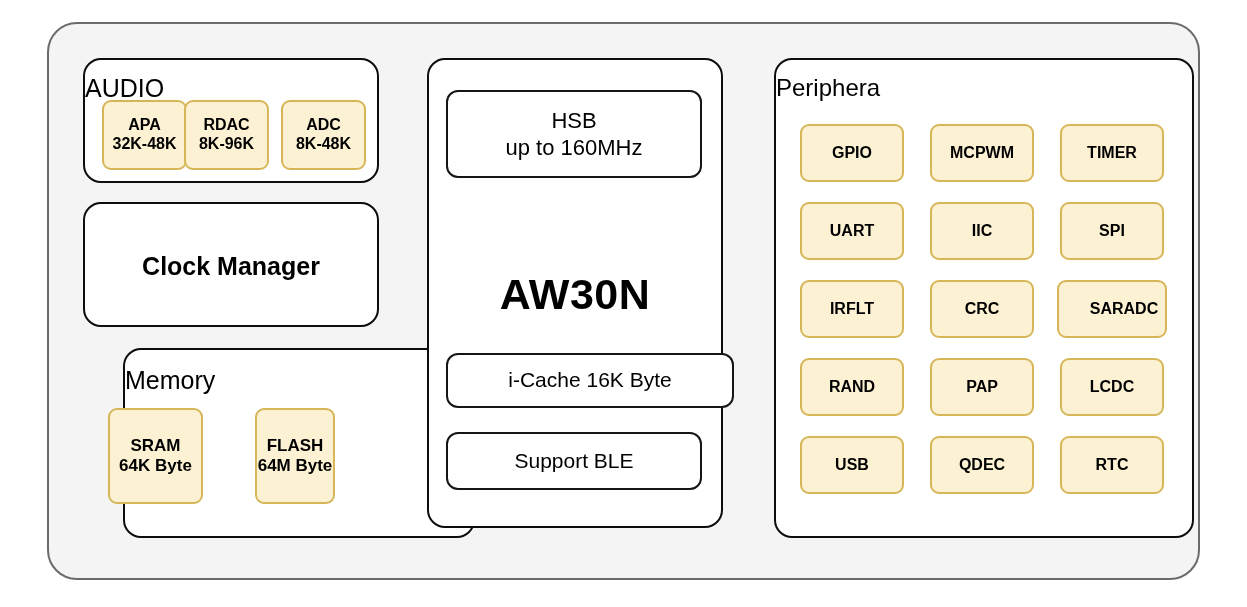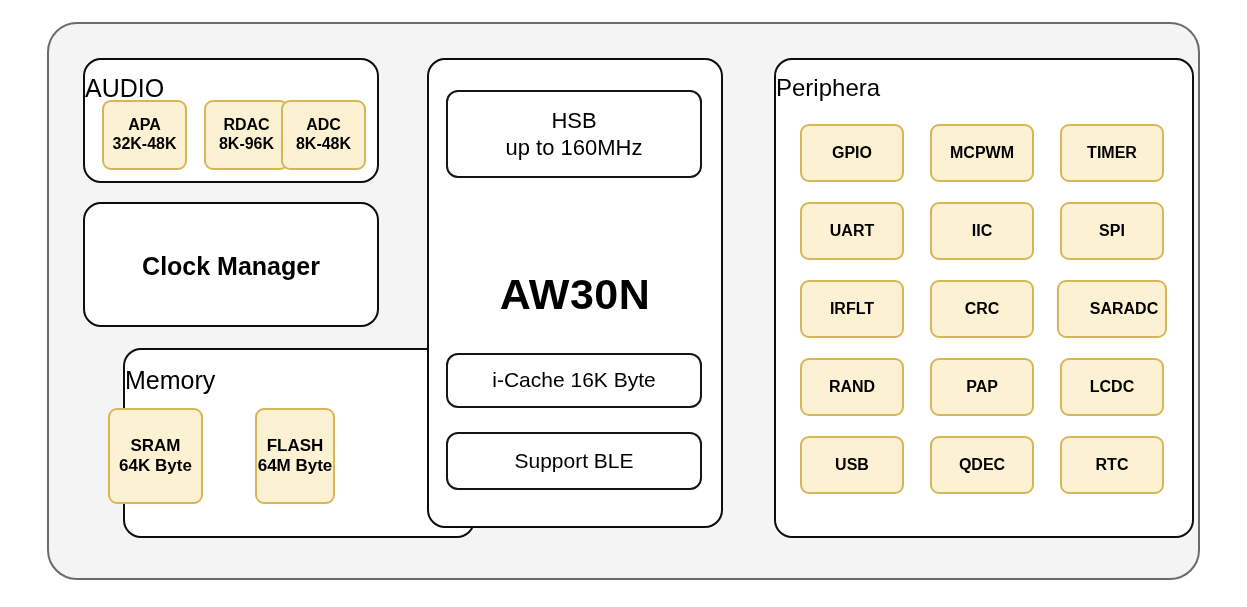--- a/index.html
+++ b/index.html
@@ -85,21 +85,21 @@
     justify-content: center;
     font-weight: bold;
     color: #000;
     line-height: 1.18;
     text-align: center;
   }
 
   
   .audio-box { top: 100px; height: 70px; font-size: 16px; }
   .audio-box.b1 { left: 94px;  width: 85px; margin-left: 8px; }
-  .audio-box.b2 { left: 204px; width: 85px; }
+  .audio-box.b2 { left: 184px; width: 85px; }
   .audio-box.b3 { left: 281px; width: 85px; }
 
   
   .mem-box { top: 408px; height: 96px; font-size: 17px; }
   .mem-box.m1 { left: 108px; width: 95px; }
   .mem-box.m2 { left: 255px; width: 80px; }
 
   
   .wbox {
     position: absolute;
@@ -109,21 +109,21 @@
     box-sizing: border-box;
     display: flex;
     flex-direction: column;
     align-items: center;
     justify-content: center;
     color: #000;
     line-height: 1.25;
     text-align: center;
   }
   .box-hsb     { left: 446px; top: 90px;  width: 256px; height: 88px; font-size: 22px; }
-  .box-icache  { left: 446px; top: 353px; width: 256px; height: 55px; font-size: 21px; }
+  .box-icache  { left: 446px; top: 353px; width: 288px; height: 55px; font-size: 21px; }
   .box-ble     { left: 446px; top: 432px; width: 256px; height: 58px; font-size: 21px; }
 
   .core-name {
     position: absolute;
     left: 427px;
     top: 270px;
     width: 296px;
     text-align: center;
     font-size: 43px;
     font-weight: bold;

